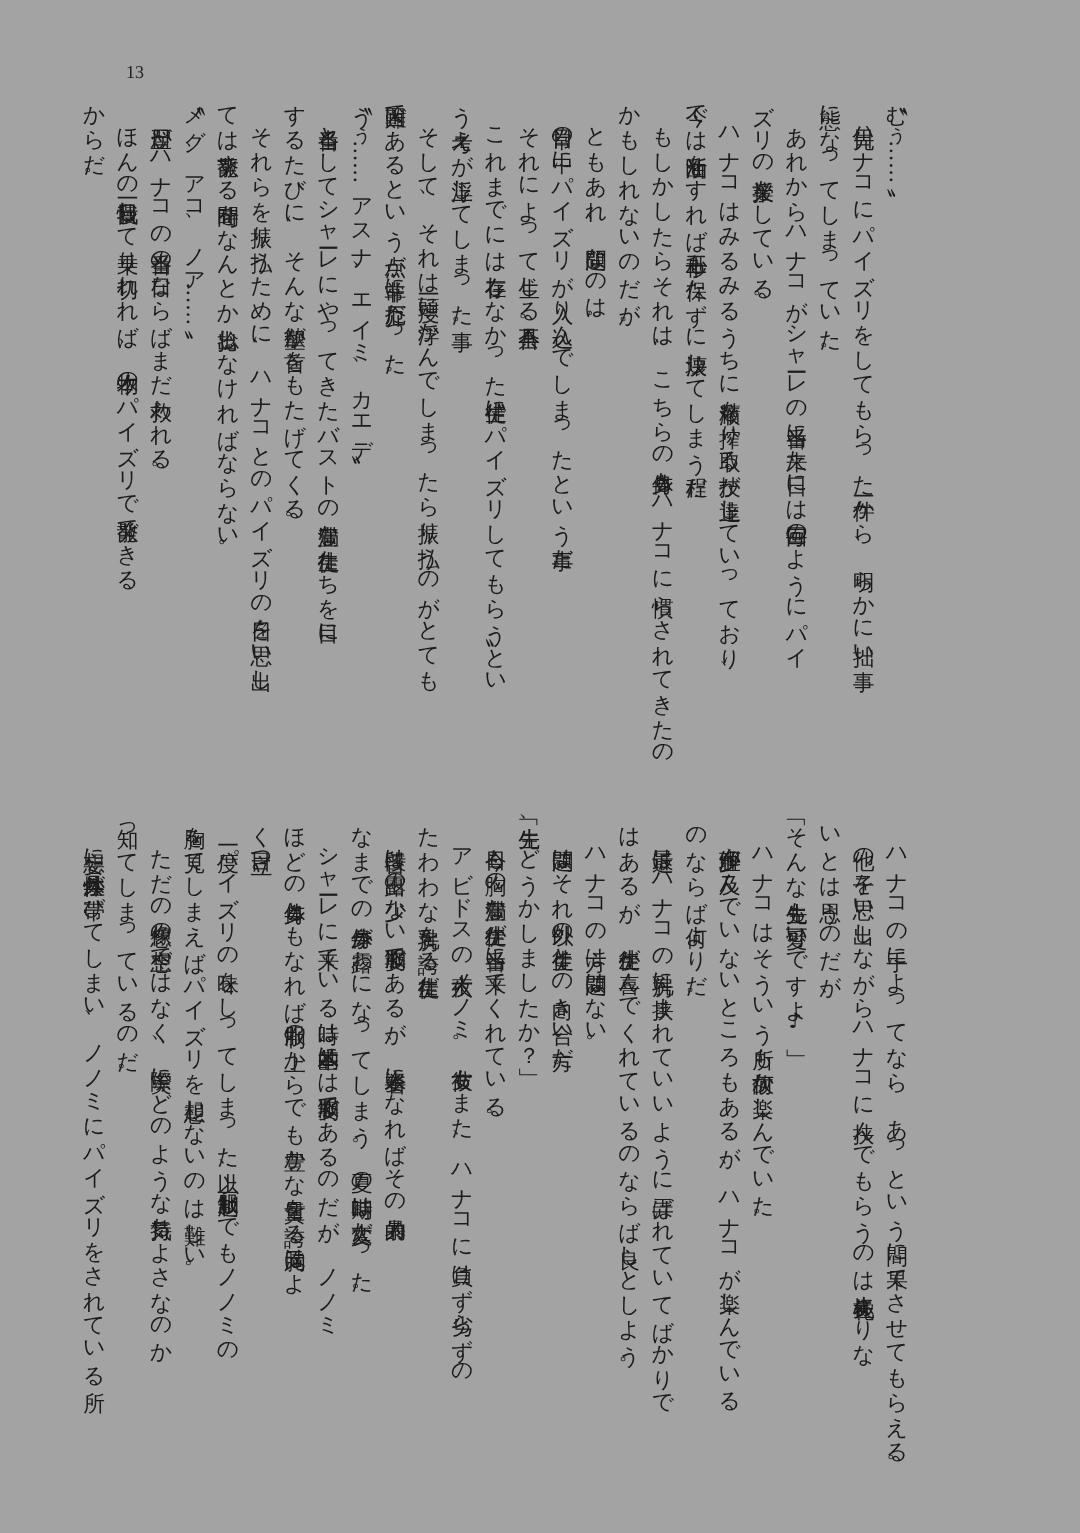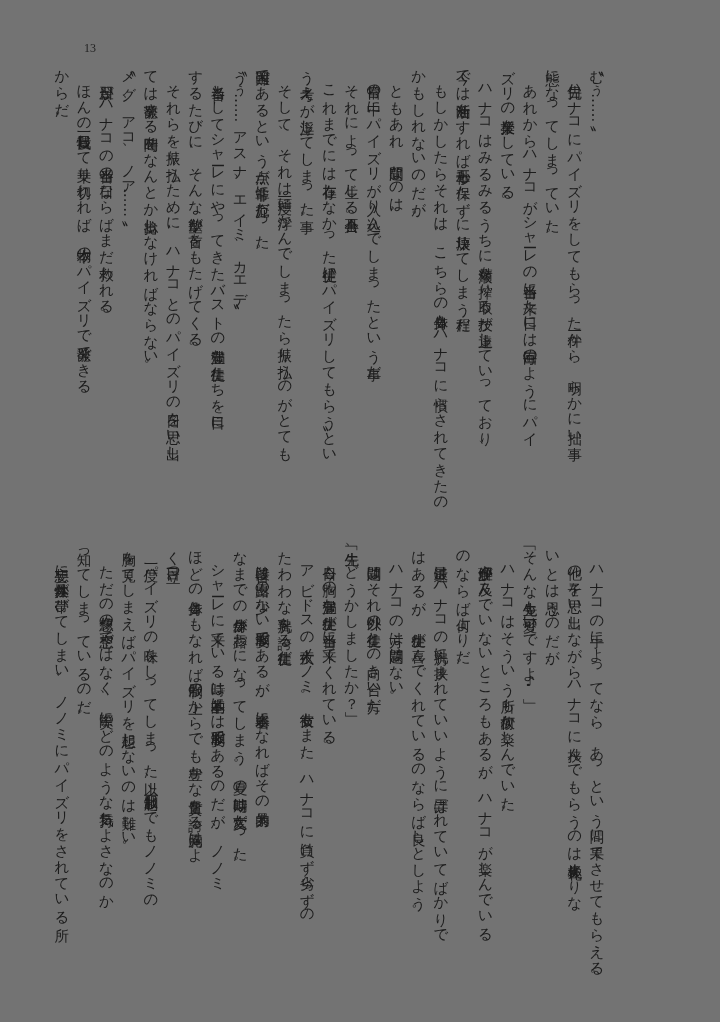--- a/index.html
+++ b/index.html
@@ -13,21 +13,21 @@
       position: relative;
       overflow: hidden;
       font-family: "DejaVu Serif", "Liberation Serif", serif;
       color: #1c1c1c;
     }
     .page {
       position: absolute;
       left: 0; top: 0;
       width: 720px;
       height: 1022px;
-      background: #737373;
+      background: #a3a3a3;
     }
     .page-number {
       position: absolute;
       left: 80px;
       top: 40px;
       width: 20px;
       text-align: center;
       font-size: 12px;
       line-height: 16px;
       color: #222;

